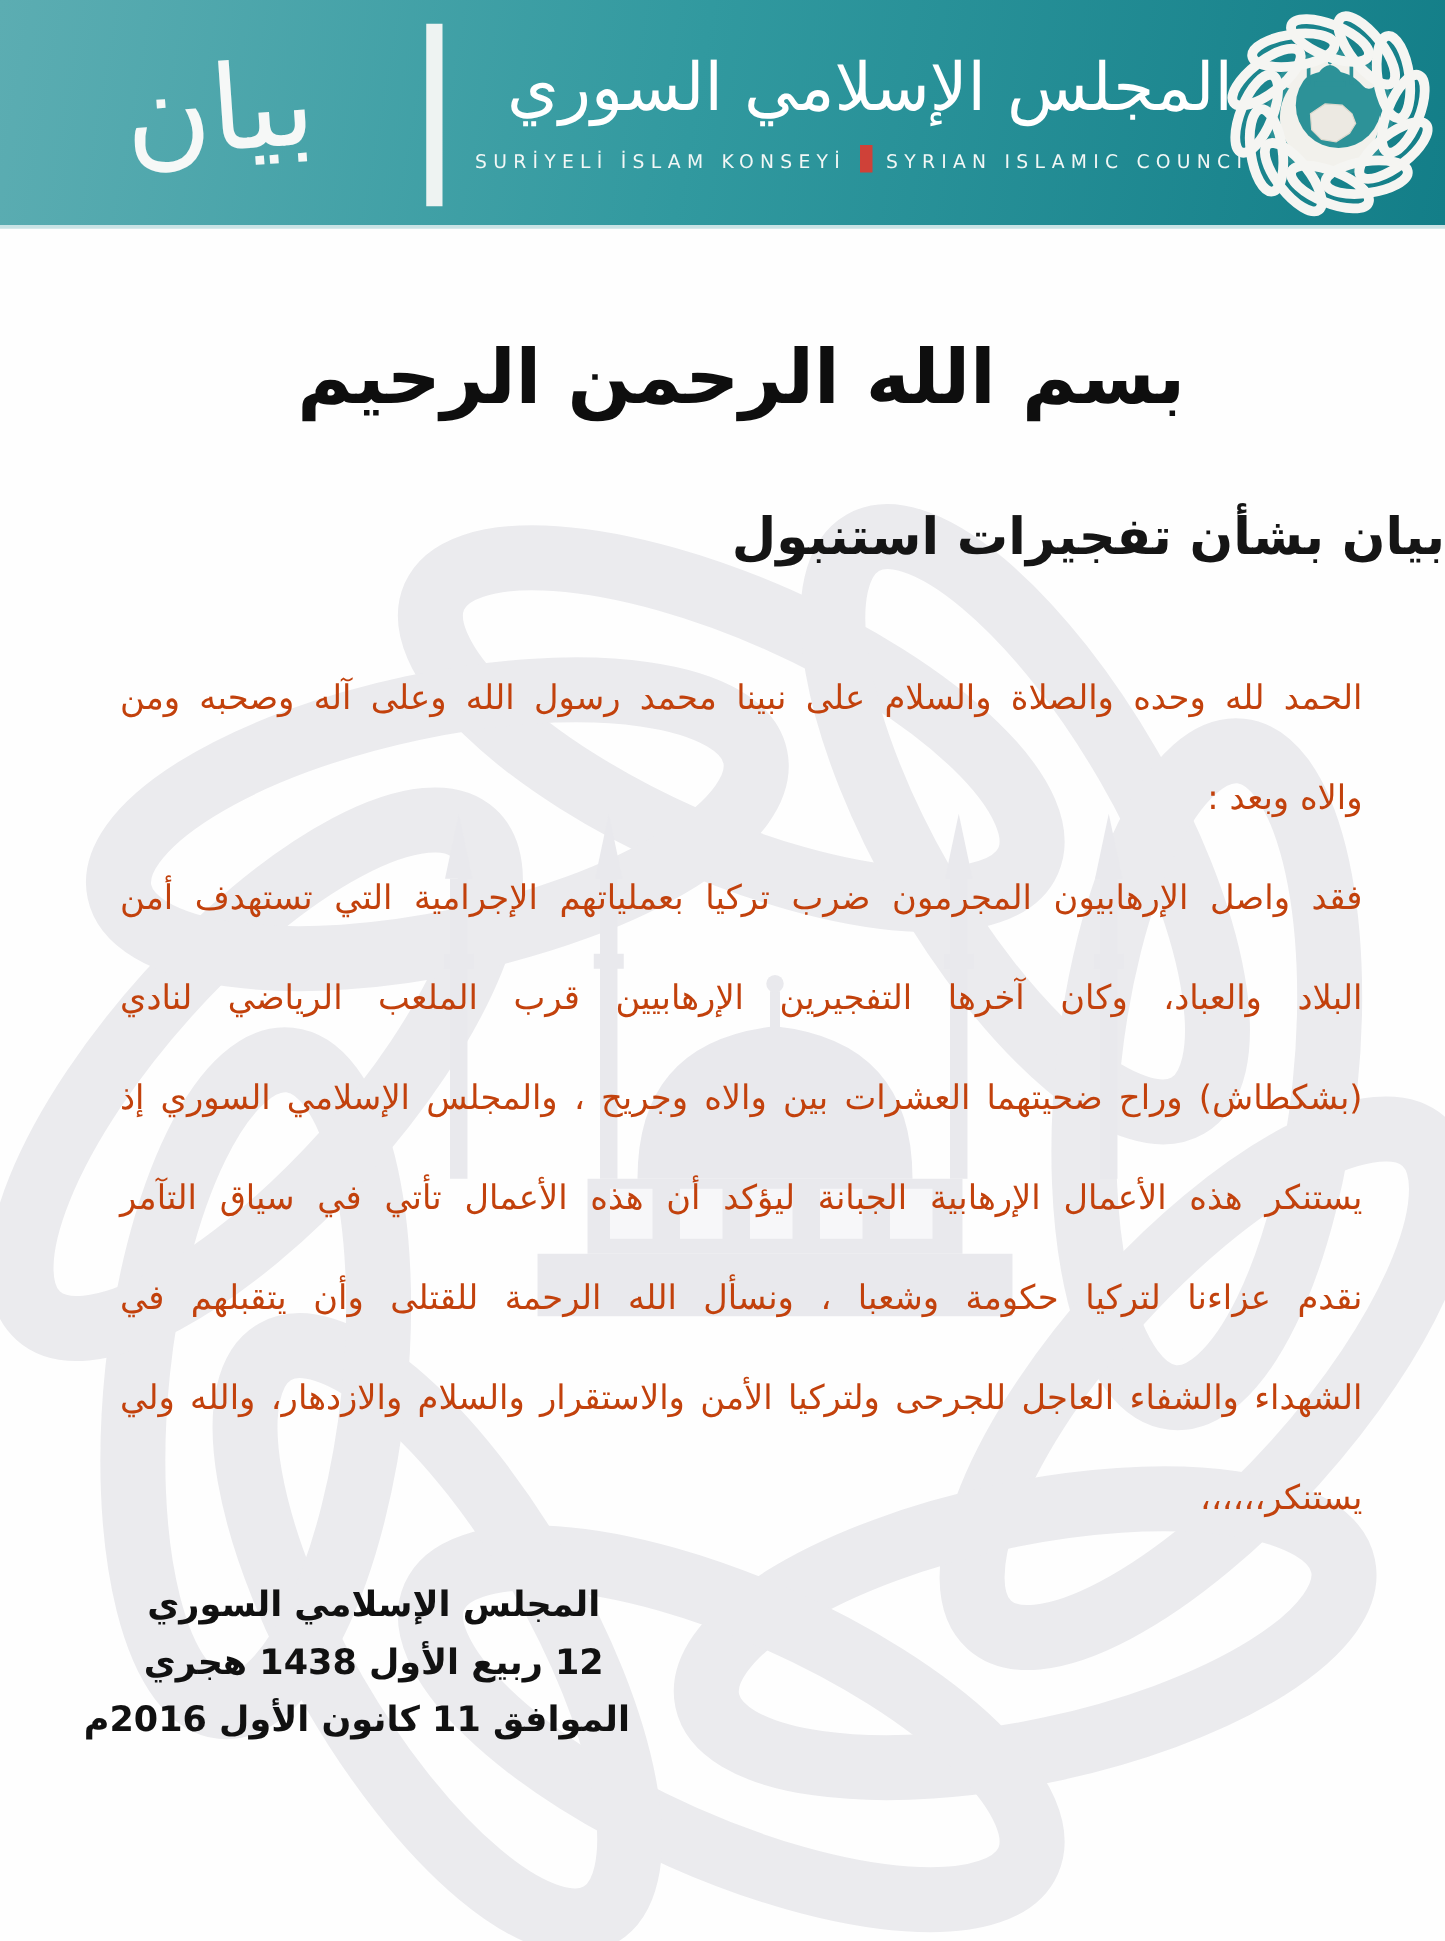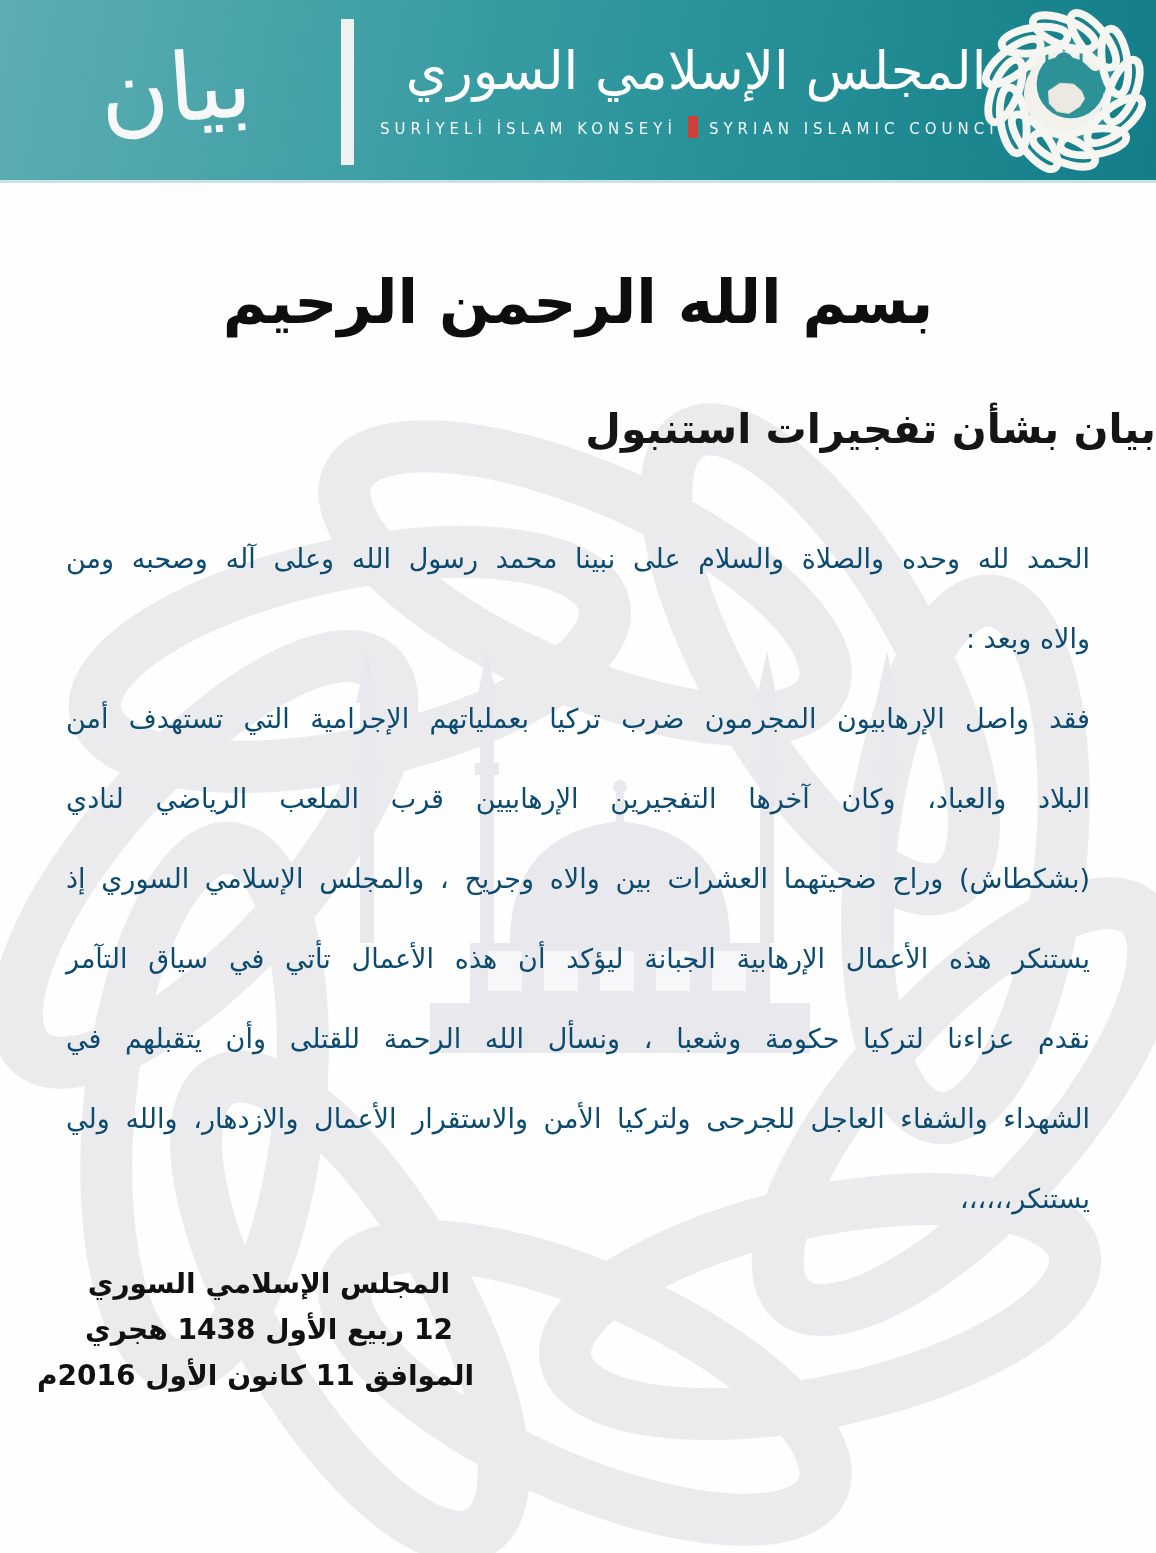--- a/index.html
+++ b/index.html
@@ -35,31 +35,31 @@
     margin-top:15px; display:flex; align-items:flex-end; direction:ltr;
     font-size:15px; letter-spacing:5px; white-space:nowrap; color:#f2f7f6;
   }
   .red-bar { width:10px; height:22px; background:#cf4138; margin:0 11px; }
   .logo { position:absolute; right:6px; top:5px; }
 
   
   .watermark { position:absolute; left:0; top:183px; z-index:0; pointer-events:none; }
 
   
-  .content { position:relative; z-index:1; }
+  .content { position:relative; z-index:1;padding-left:30px; }
   .basmala {
     margin-top:44px; height:150px;
     display:flex; align-items:center; justify-content:center;
     font-size:60px; font-weight:bold; color:#0e0e0e; direction:rtl;
   }
   .doc-title {
     margin-top:28px; text-align:right;
     font-size:41px; font-weight:bold; color:#151515; direction:rtl;
   }
-  .text-body { margin:66px 66px 0; direction:rtl; color:#0c4a6e; }
+  .text-body { margin:66px 66px 0; direction:rtl; color:#c2410c; }
   .line {
     font-size:27px; line-height:80px; height:80px;
     text-align:justify; text-align-last:justify; text-justify:inter-word;
   }
   .line.para-end { text-align:left; text-align-last:right; }
   .signature {
     margin:22px 0 0 64px; width:410px; text-align:center;
     font-weight:bold; font-size:28px; color:#111; direction:rtl;
   }
   .signature .sig-line { line-height:46px; white-space:nowrap; }
@@ -186,21 +186,21 @@
     <div class="doc-title">بيان بشأن تفجيرات استنبول</div>
 
     <div class="text-body">
       <div class="line">الحمد لله وحده والصلاة والسلام على نبينا محمد رسول الله وعلى آله وصحبه ومن</div>
       <div class="line para-end">والاه وبعد :</div>
       <div class="line">فقد واصل الإرهابيون المجرمون ضرب تركيا بعملياتهم الإجرامية التي تستهدف أمن</div>
       <div class="line">البلاد والعباد، وكان آخرها التفجيرين الإرهابيين قرب الملعب الرياضي لنادي</div>
       <div class="line">(بشكطاش) وراح ضحيتهما العشرات بين والاه وجريح ، والمجلس الإسلامي السوري إذ</div>
       <div class="line">يستنكر هذه الأعمال الإرهابية الجبانة ليؤكد أن هذه الأعمال تأتي في سياق التآمر</div>
       <div class="line">نقدم عزاءنا لتركيا حكومة وشعبا ، ونسأل الله الرحمة للقتلى وأن يتقبلهم في</div>
-      <div class="line">الشهداء والشفاء العاجل للجرحى ولتركيا الأمن والاستقرار الأعمال والازدهار، والله ولي</div>
+      <div class="line">الشهداء والشفاء العاجل للجرحى ولتركيا الأمن والاستقرار والسلام والازدهار، والله ولي</div>
       <div class="line para-end">يستنكر،،،،،،</div>
     </div>
 
     <div class="signature">
       <div class="sig-line">المجلس الإسلامي السوري</div>
       <div class="sig-line">12 ربيع الأول 1438 هجري</div>
       <div class="sig-line">الموافق 11 كانون الأول 2016م</div>
     </div>
 
   </div>

